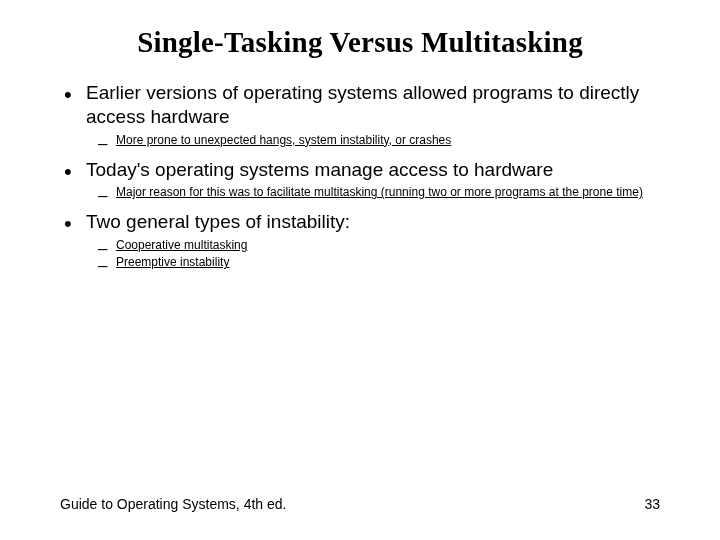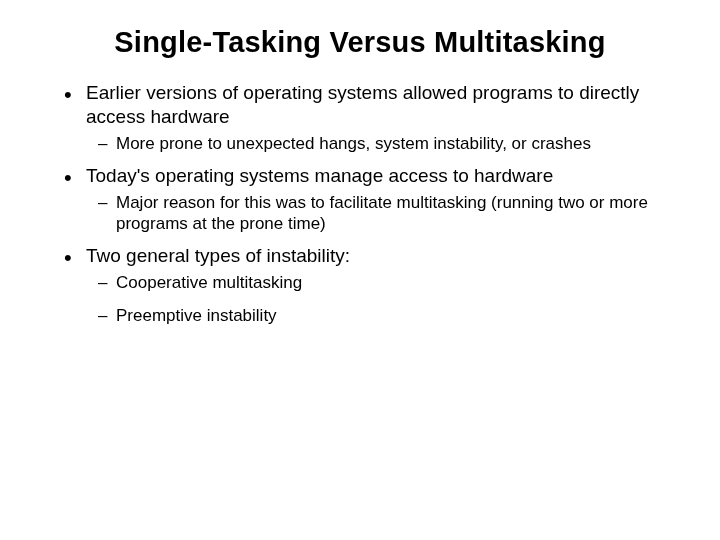--- a/index.html
+++ b/index.html
@@ -1,33 +1,37 @@
 <!DOCTYPE html>
 <html><head>
 <meta charset="utf-8">
 <style>
   * { margin: 0; padding: 0; box-sizing: border-box; }
   html, body { width: 720px; height: 540px; background: #fff; font-family: Arial, Helvetica, sans-serif; color: #000; }
   .slide { width: 720px; height: 540px; position: relative; padding: 26px 60px 0 60px; }
-  .title { font-size: 29px; text-align: center; margin-bottom: 22px; letter-spacing: 0.2px; }
+  .title { font-size: 29px; text-align: center; margin-bottom: 22px; letter-spacing: 0.2px; font-family: Liberation Serif, serif; }
   .bullets { list-style: none; }
   .l1 { font-size: 19px; line-height: 1.25; margin-bottom: 4px; padding-left: 26px; position: relative; }
   .l1::before { content: "•"; position: absolute; left: 4px; top: 0; font-size: 22px; }
-  .l2 { font-size: 17px; line-height: 1.25; margin: 2px 0 10px 0; padding-left: 56px; position: relative; }
+  .l2 { font-size: 12px; line-height: 1.25; margin: 2px 0 10px 0; padding-left: 56px; position: relative; text-decoration: underline; }
   .l2::before { content: "–"; position: absolute; left: 38px; top: 0; font-size: 17px; }
-  .l2.tight { margin-bottom: 12px; }
+  .l2.tight { margin-bottom: 2px; }
   .footer { position: absolute; bottom: 28px; left: 60px; right: 60px; display: flex; justify-content: space-between; font-size: 14px; }
 </style>
 </head>
 <body>
 
 <div class="slide">
   <h1 class="title">Single-Tasking Versus Multitasking</h1>
   <ul class="bullets">
     <li class="l1">Earlier versions of operating systems allowed programs to directly access hardware</li>
     <li class="l2">More prone to unexpected hangs, system instability, or crashes</li>
     <li class="l1">Today's operating systems manage access to hardware</li>
     <li class="l2">Major reason for this was to facilitate multitasking (running two or more programs at the prone time)</li>
     <li class="l1">Two general types of instability:</li>
     <li class="l2 tight">Cooperative multitasking</li>
     <li class="l2">Preemptive instability</li>
   </ul>
+  <div class="footer">
+    <span>Guide to Operating Systems, 4th ed.</span>
+    <span>33</span>
+  </div>
 </div>
 
 </body></html>

